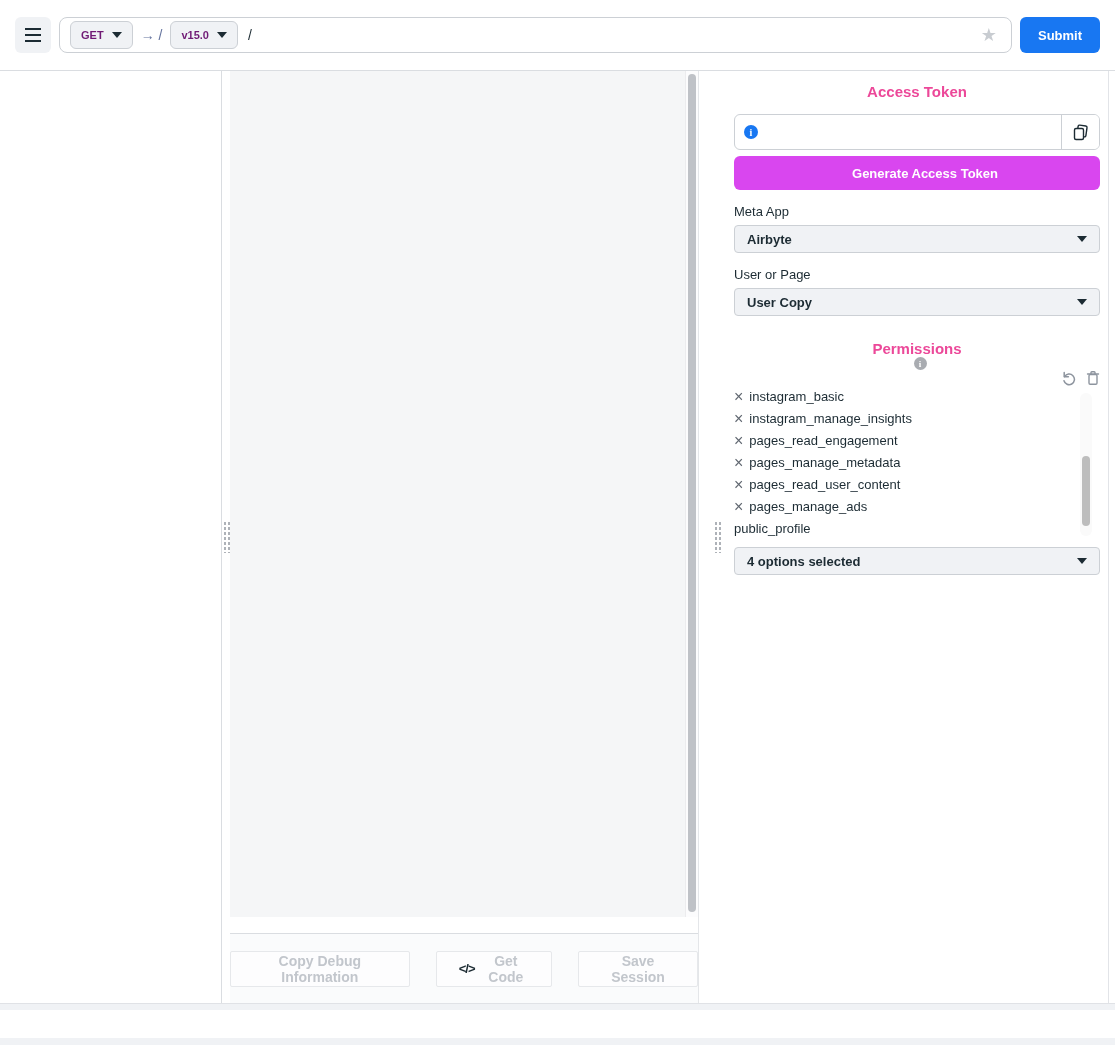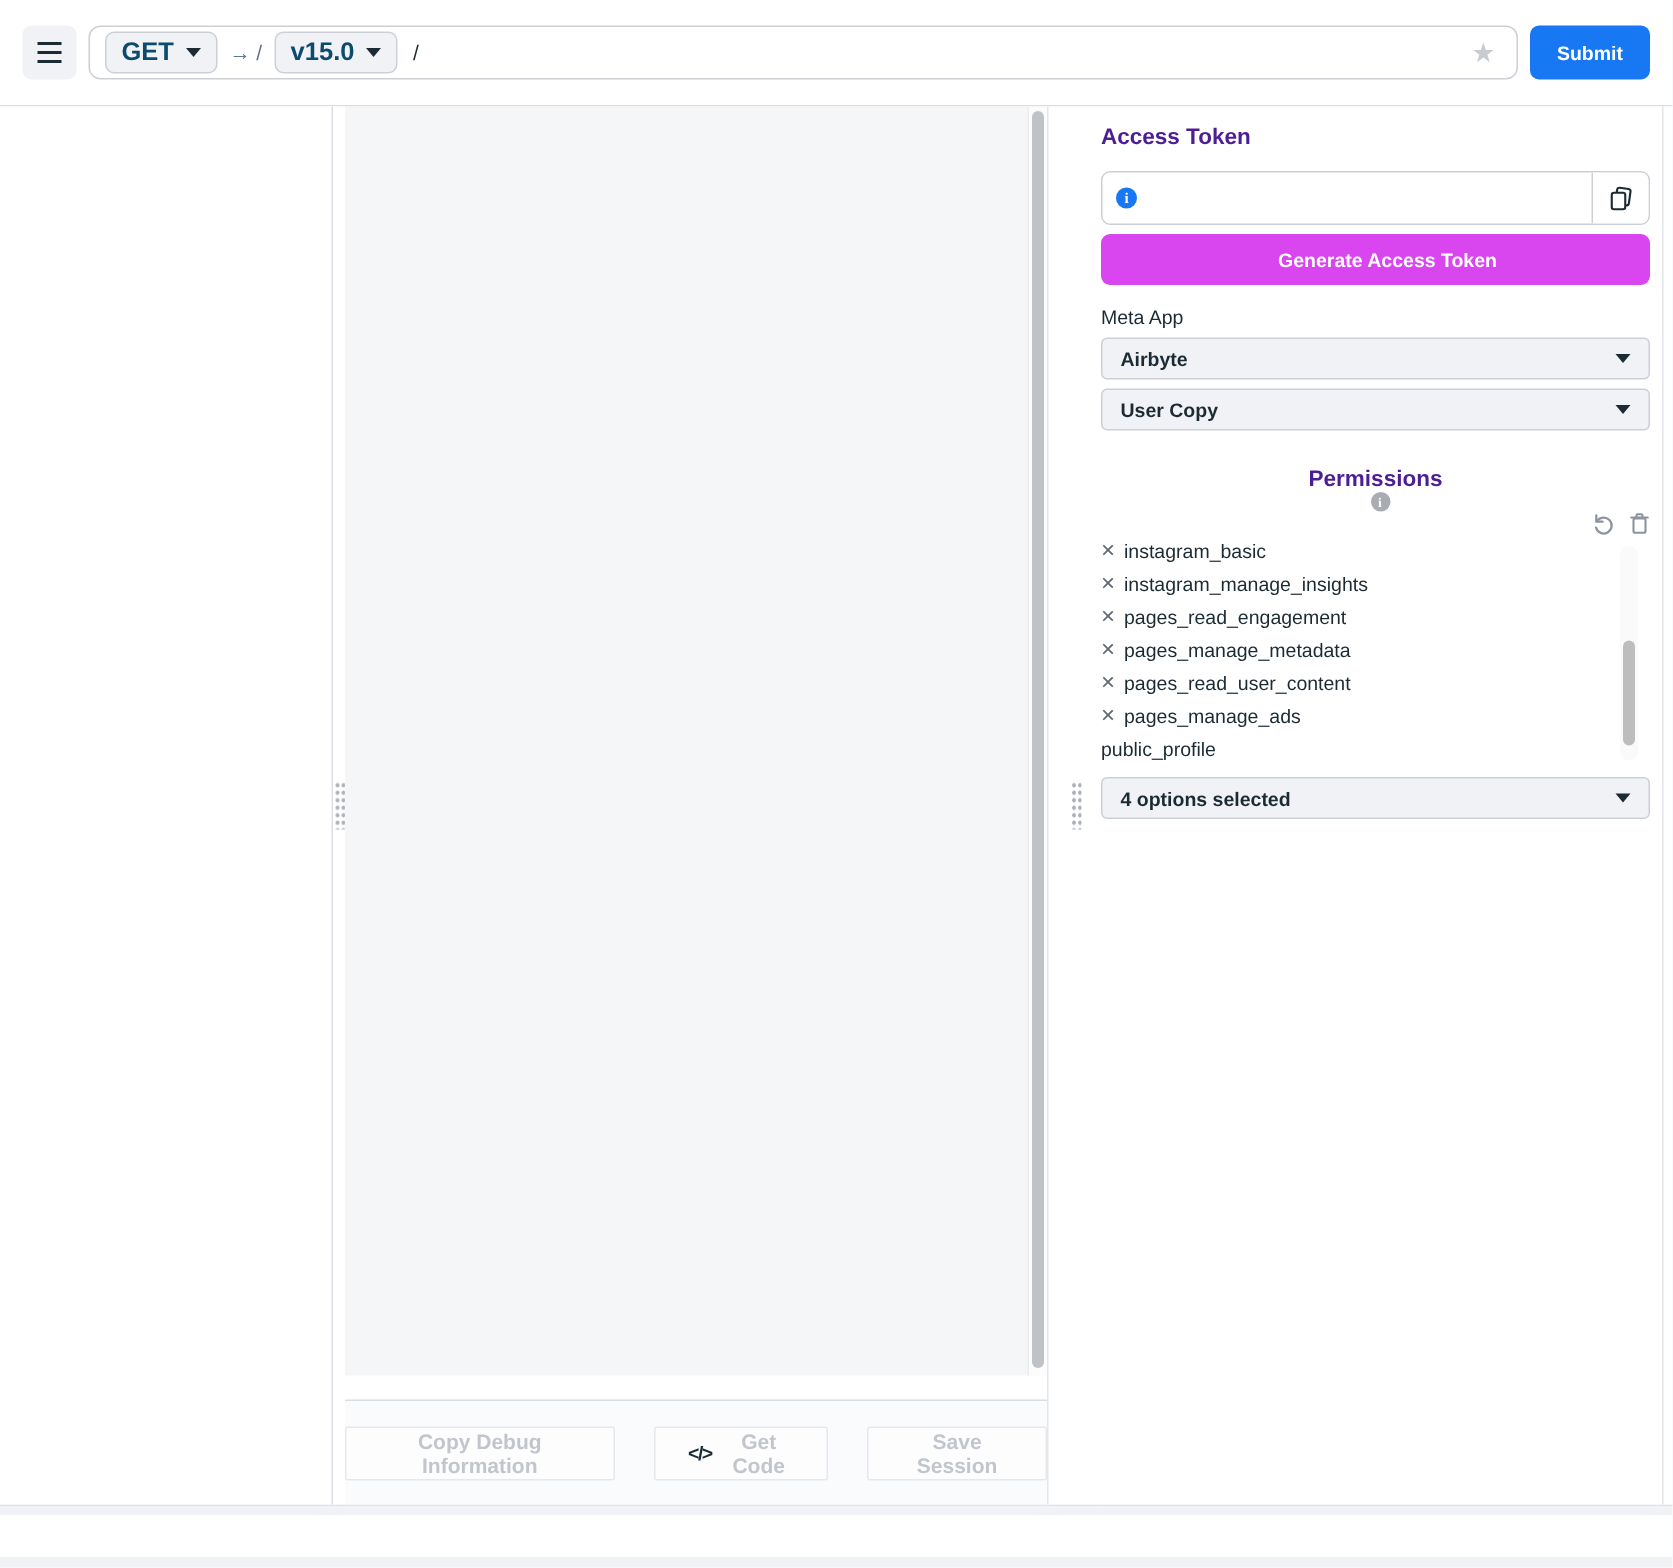--- a/index.html
+++ b/index.html
@@ -31,21 +31,21 @@
     gap: 4px; cursor: pointer; flex: 0 0 auto;
   }
   .hamburger-btn span { display: block; width: 16px; height: 2px; background: #1c2b33; }
   .request-bar {
     flex: 1; height: 36px; margin-left: 8px; border: 1px solid #ccd0d5; border-radius: 8px;
     background: #fff; display: flex; align-items: center; padding: 0 10px; min-width: 0;
   }
   .chip {
     height: 28px; background: #f0f2f5; border: 1px solid #ccd0d5; border-radius: 6px;
     display: inline-flex; align-items: center; gap: 8px; padding: 0 10px;
-    font-size: 17px; font-weight: 700; color: #0c4a6e; cursor: pointer;
+    font-size: 11px; font-weight: 700; color: #701a75; cursor: pointer;
   }
   .caret-down {
     width: 0; height: 0; border-left: 5px solid transparent; border-right: 5px solid transparent;
     border-top: 6px solid #1c2b33; display: inline-block;
   }
   .arrow-seg { margin: 0 8px; font-size: 14px; color: #64739e; white-space: nowrap; }
   .path-input {
     flex: 1; border: none; outline: none; font-size: 14px; color: #1c2b33;
     margin-left: 10px; background: transparent; min-width: 0;
     font-family: "Liberation Sans", sans-serif;
@@ -85,21 +85,21 @@
   .footer-btn {
     height: 36px; padding: 0 22px; background: #fdfdfe; border: 1px solid #e6e8eb;
     border-radius: 2px; font-size: 14px; font-weight: 600; color: #c2c6cc;
     display: inline-flex; align-items: center; gap: 8px; cursor: pointer;
     font-family: "Liberation Sans", sans-serif;
   }
   .code-glyph { color: #1c2b33; font-weight: 700; font-size: 13px; letter-spacing: -1px; }
 
   
   .right-panel { flex: 1; background: #fff; padding: 12px 15px 0 1px; position: relative; }
-  .section-heading { font-size: 15px; font-weight: 700; color: #4c1d95; }
+  .section-heading { font-size: 15px; font-weight: 700; color: #ec4899; text-align: center; }
   .token-row {
     margin-top: 14px; height: 36px; border: 1px solid #ccd0d5; border-radius: 6px;
     display: flex; align-items: center; overflow: hidden; background: #fff;
   }
   .info-icon {
     width: 14px; height: 14px; border-radius: 50%; background: #1877f2; color: #fff;
     font-size: 10px; font-weight: 700; font-family: "Liberation Serif", serif;
     display: inline-flex; align-items: center; justify-content: center;
     margin-left: 9px; flex: 0 0 auto;
   }
@@ -230,20 +230,21 @@
       </div>
 
       <button class="generate-btn">Generate Access Token</button>
 
       <div class="field-label">Meta App</div>
       <div class="select-box">
         <span>Airbyte</span>
         <i class="caret-down"></i>
       </div>
 
+      <div class="field-label">User or Page</div>
       <div class="select-box">
         <span>User Copy</span>
         <i class="caret-down"></i>
       </div>
 
       <div class="perm-header">
         <span class="section-heading">Permissions</span>
         <span class="info-icon-gray">i</span>
         <span class="perm-actions">
           <button class="icon-btn">

